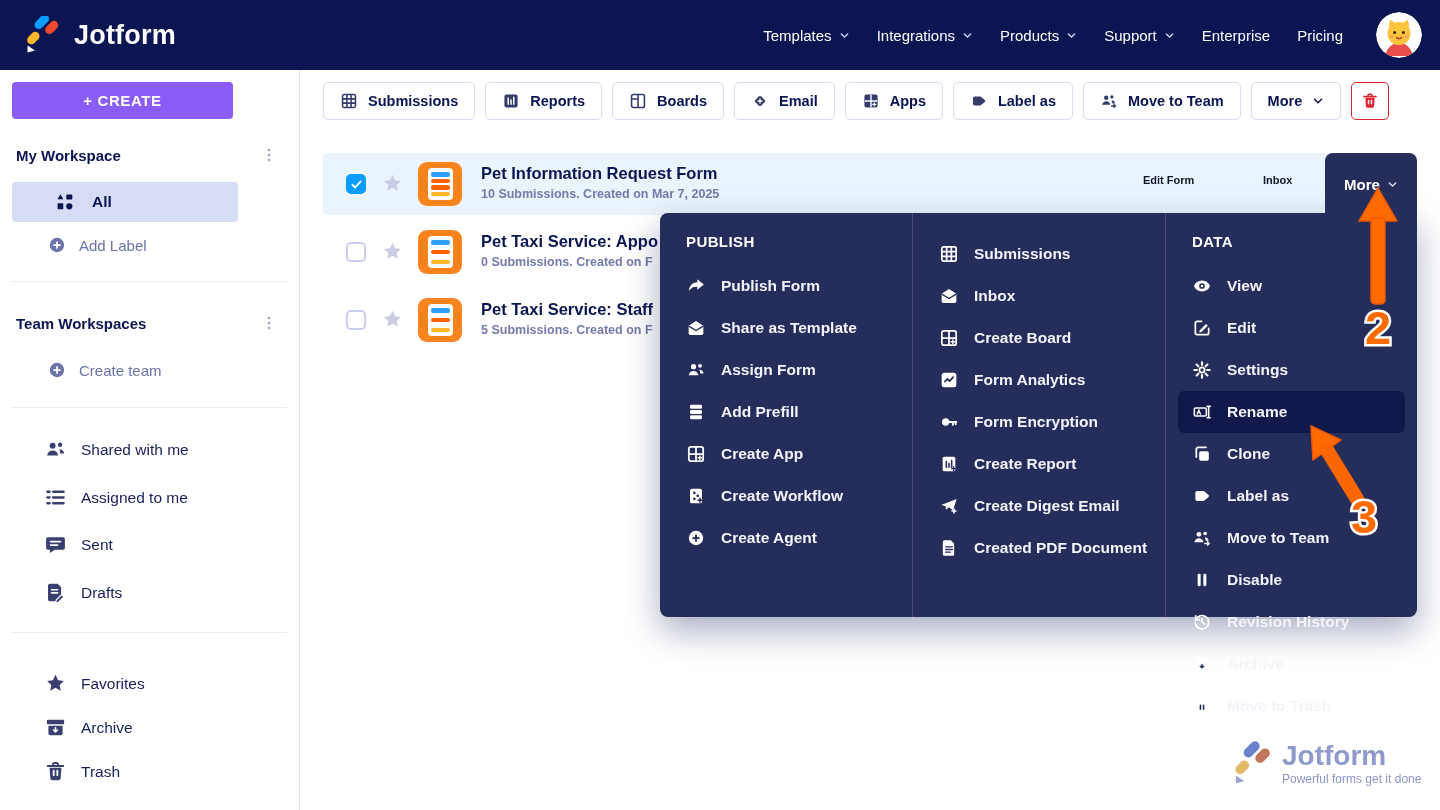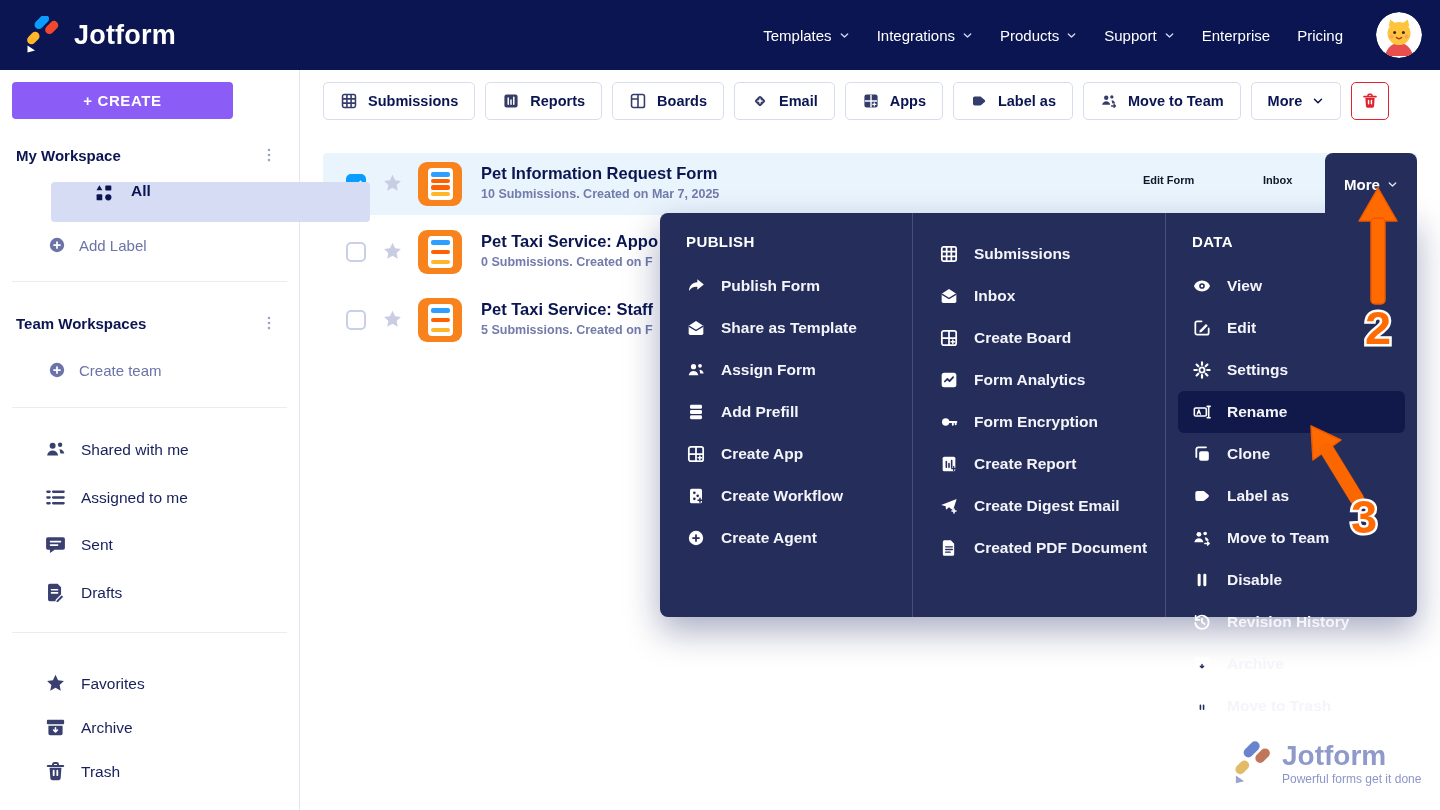--- a/index.html
+++ b/index.html
@@ -20,22 +20,22 @@
 
   
   .sidebar{position:absolute;left:0;top:70px;width:300px;height:740px;background:#fff;
            border-right:1px solid #e4e7f2;z-index:5;}
   .create-btn{position:absolute;left:12px;top:12px;width:221px;height:37px;background:#8b5cf6;
               border:none;border-radius:4px;color:#fff;font-size:15px;font-weight:700;
               letter-spacing:.6px;cursor:pointer;font-family:inherit;}
   .ws-head{position:absolute;left:16px;display:flex;align-items:center;justify-content:space-between;
            width:262px;color:#0a1551;font-size:15px;font-weight:600;}
   .kebab{width:18px;height:18px;color:#9ba2c7;cursor:pointer;}
-  .side-sel{position:absolute;left:12px;top:112px;width:319px;height:40px;background:#d6dcf3;
-            border-radius:4px;display:flex;align-items:flex-start;padding-left:42px;gap:16px;cursor:pointer;margin-left:39px;}
+  .side-sel{position:absolute;left:12px;top:112px;width:226px;height:40px;background:#d6dcf3;
+            border-radius:4px;display:flex;align-items:center;padding-left:42px;gap:16px;cursor:pointer;}
   .side-sel .lbl{color:#0a1551;font-size:15.5px;font-weight:600;}
   .side-sel svg{width:22px;height:22px;color:#0a1551;}
   .side-link{position:absolute;display:flex;align-items:center;gap:12px;color:#6b73a8;
              font-size:15px;font-weight:500;cursor:pointer;}
   .side-link svg{width:20px;height:20px;color:#6b73a8;}
   .divider{position:absolute;left:12px;width:275px;height:1px;background:#e9ebf5;}
   .side-item{position:absolute;left:44px;display:flex;align-items:center;gap:14px;color:#17205a;
              font-size:15.5px;font-weight:500;cursor:pointer;}
   .side-item svg{width:23px;height:23px;color:#39406f;}
 

